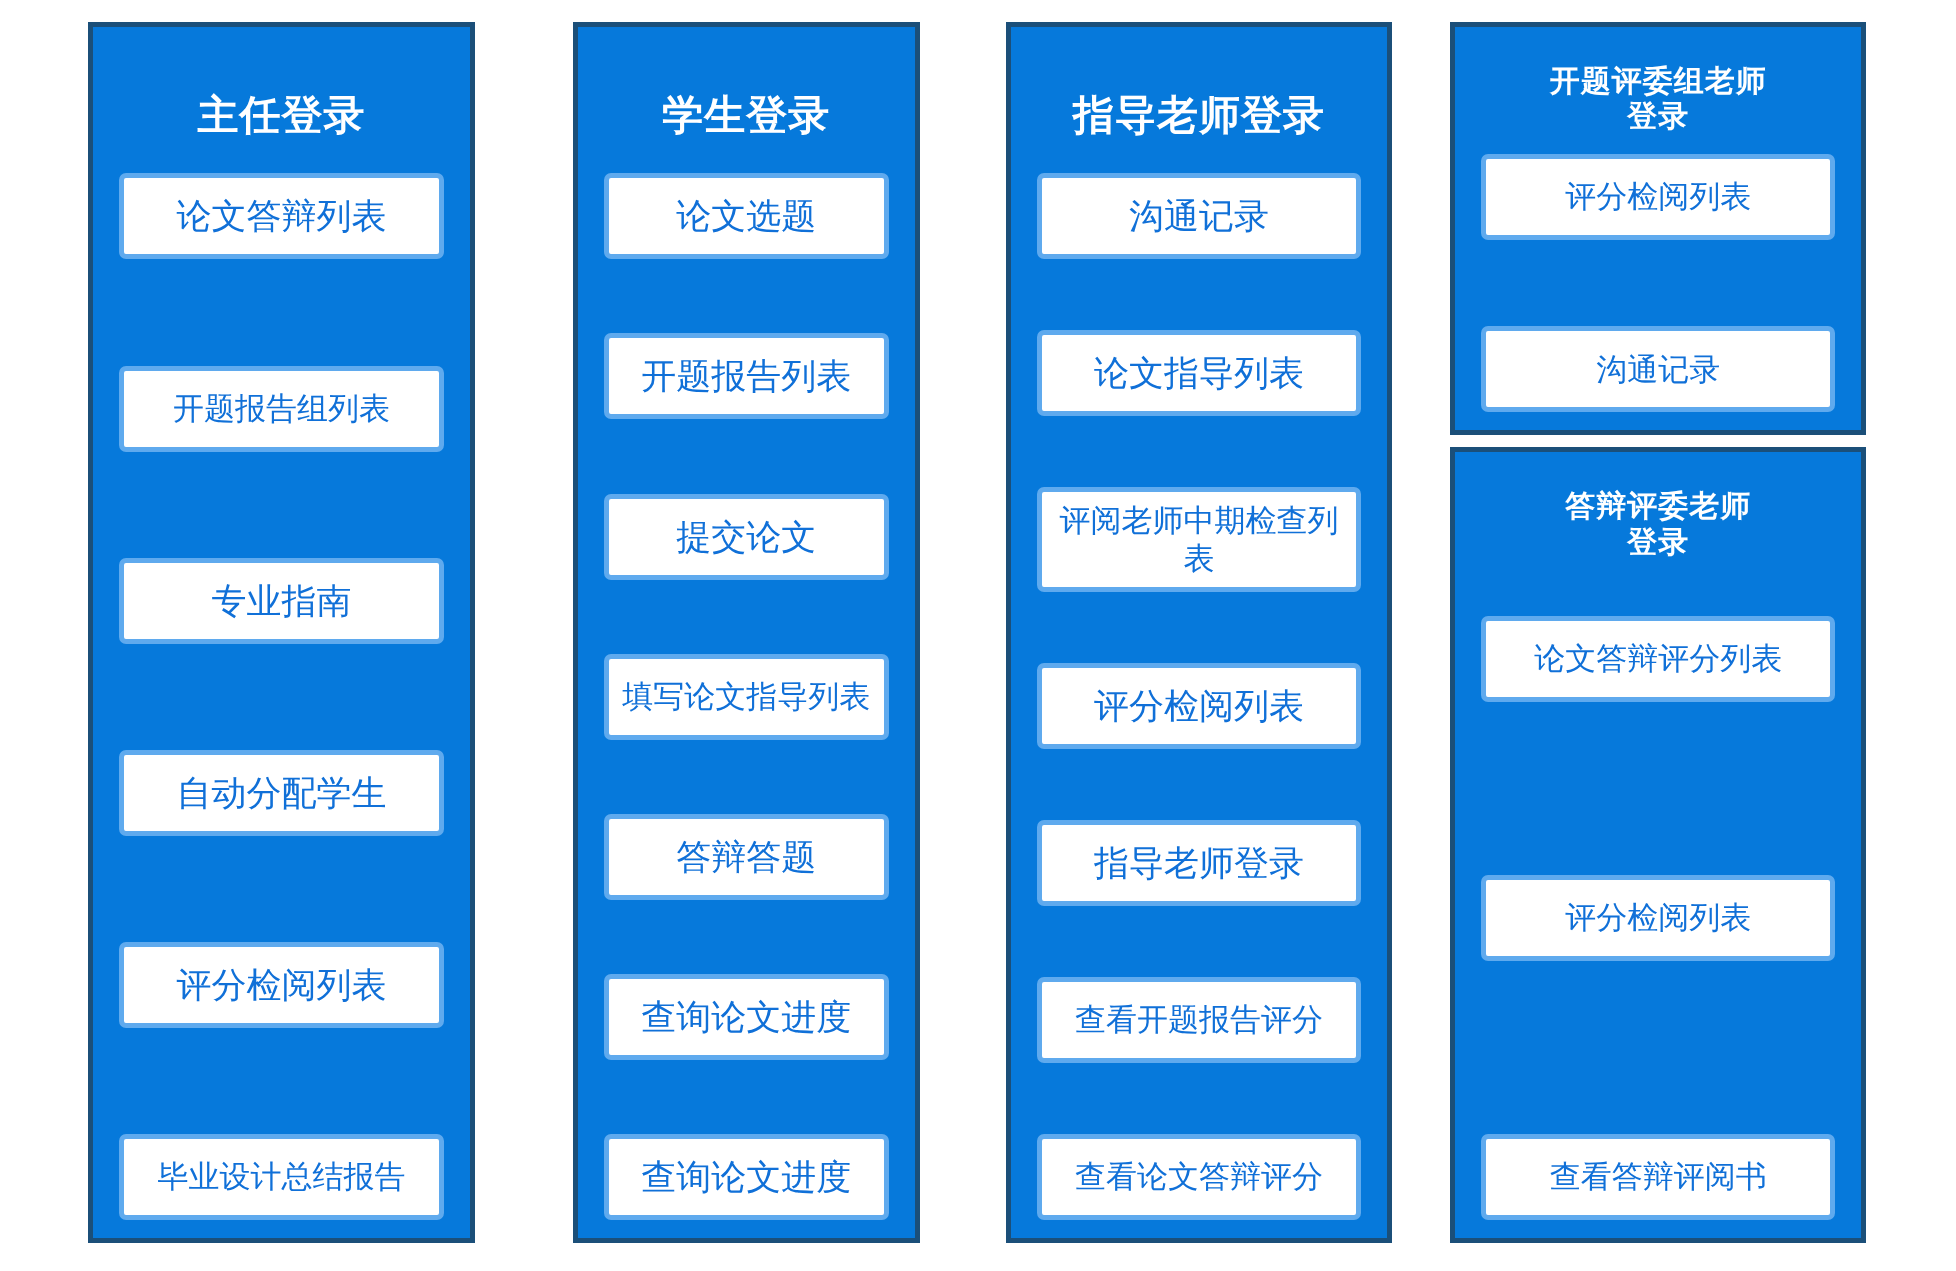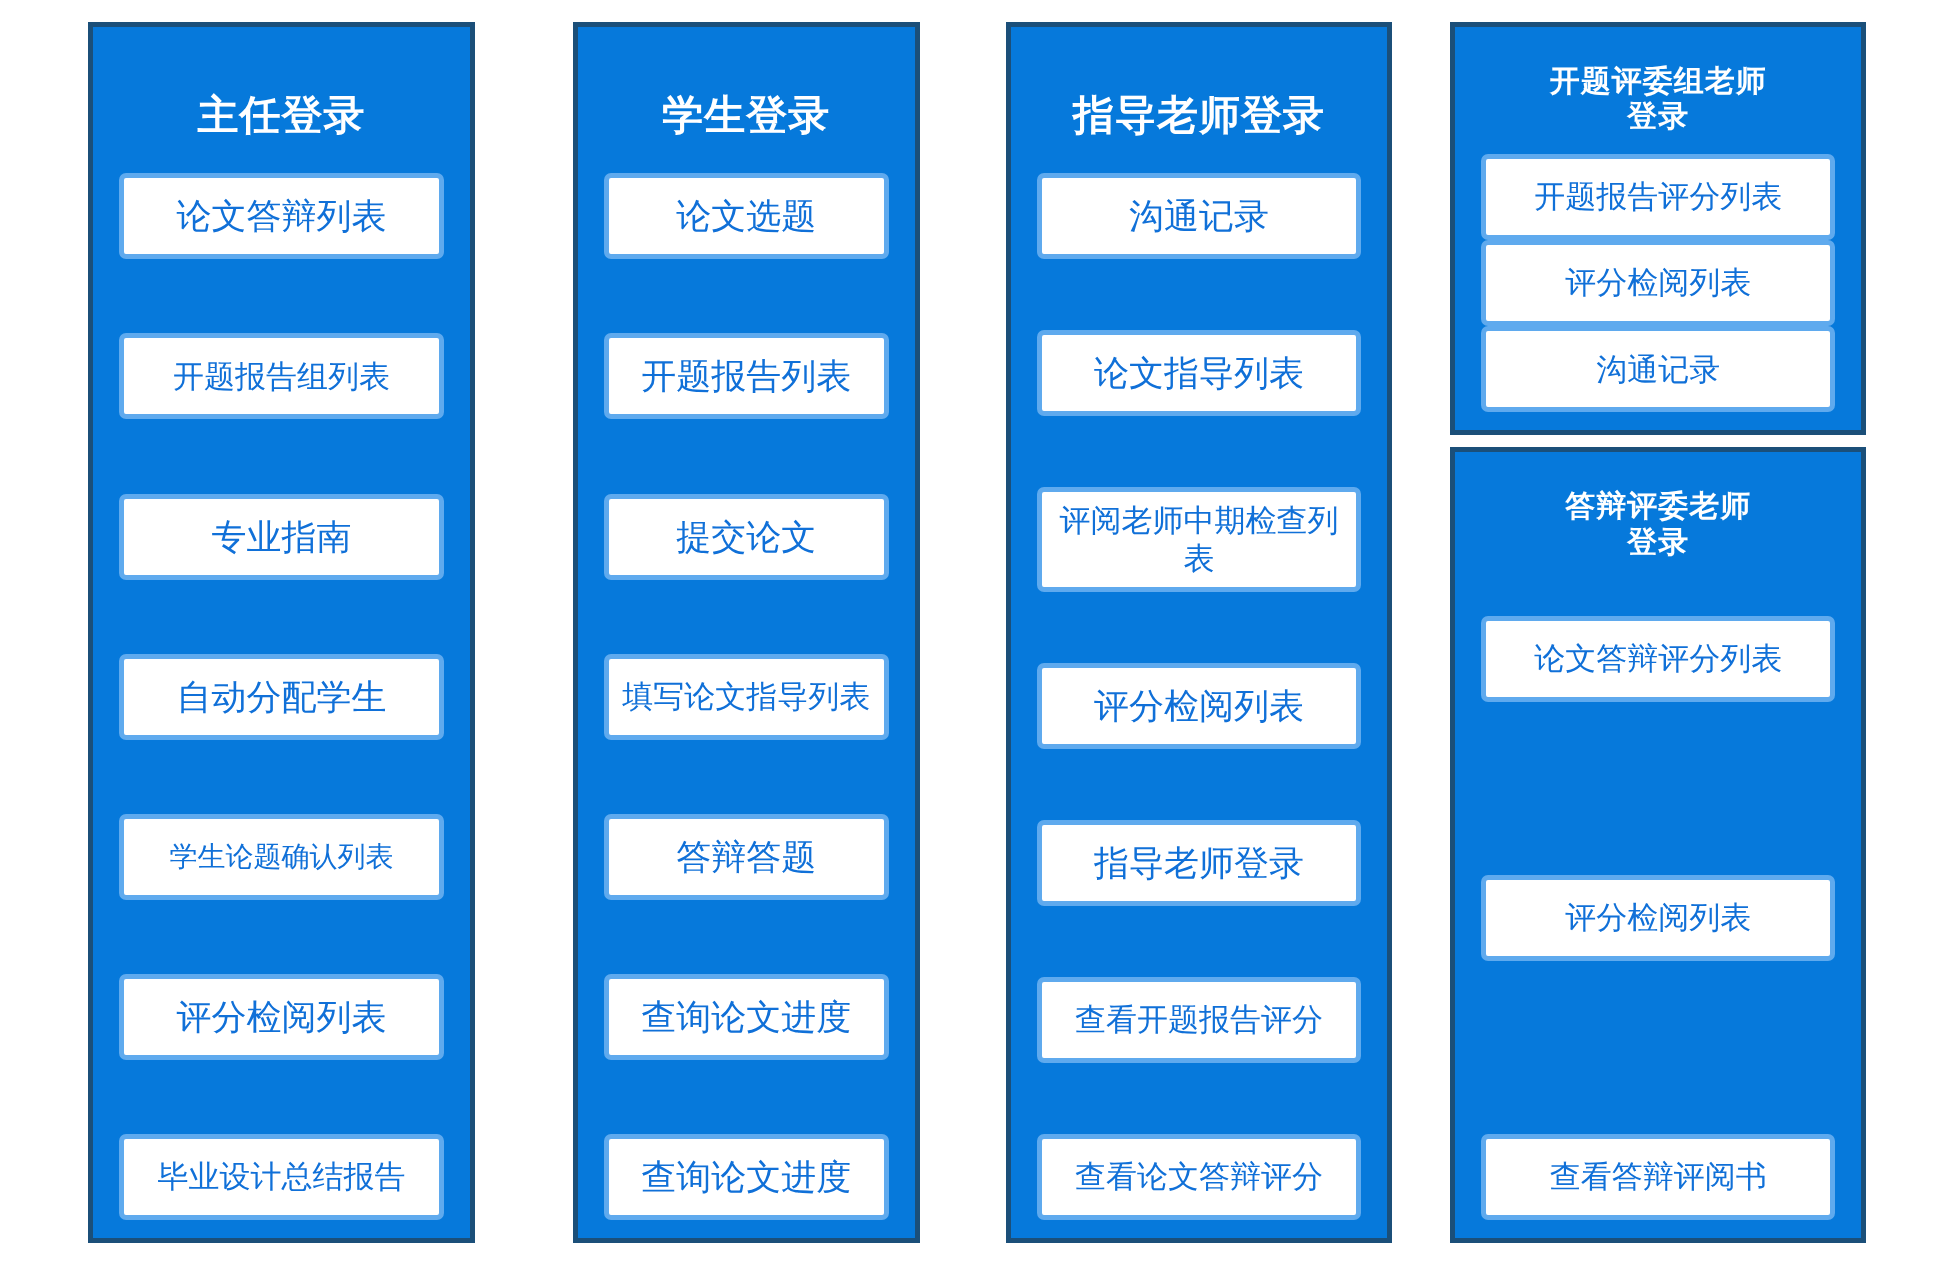--- a/index.html
+++ b/index.html
@@ -103,21 +103,20 @@
 <div class="board">
 
   <div class="column col-1">
     <div class="panel panel-director" style="background: rgb(6, 121, 219); border-color: rgb(27, 79, 121);">
       <div class="panel-title title-xl" style="color: rgb(255, 255, 255);">主任登录</div>
       <div class="items">
         <div class="item fs-lg" style="background: rgb(255, 255, 255); border-color: rgb(95, 170, 238); color: rgb(16, 112, 216);">论文答辩列表</div>
         <div class="item fs-md" style="background: rgb(255, 255, 255); border-color: rgb(95, 170, 238); color: rgb(16, 112, 216);">开题报告组列表</div>
         <div class="item fs-lg" style="background: rgb(255, 255, 255); border-color: rgb(95, 170, 238); color: rgb(16, 112, 216);">专业指南</div>
         <div class="item fs-lg" style="background: rgb(255, 255, 255); border-color: rgb(95, 170, 238); color: rgb(16, 112, 216);">自动分配学生</div>
-        <div class="item fs-sm" style="background: rgb(255, 255, 255); border-color: rgb(95, 170, 238); color: rgb(16, 112, 216);">学生论题确认列表</div>
         <div class="item fs-lg" style="background: rgb(255, 255, 255); border-color: rgb(95, 170, 238); color: rgb(16, 112, 216);">评分检阅列表</div>
         <div class="item fs-md" style="background: rgb(255, 255, 255); border-color: rgb(95, 170, 238); color: rgb(16, 112, 216);">毕业设计总结报告</div>
       </div>
     </div>
   </div>
 
   <div class="column col-2">
     <div class="panel panel-student" style="background: rgb(6, 121, 219); border-color: rgb(27, 79, 121); margin-left: 40px;">
       <div class="panel-title title-xl" style="color: rgb(255, 255, 255);">学生登录</div>
       <div class="items">
@@ -146,21 +145,20 @@
       </div>
     </div>
   </div>
 
   <div class="column col-4">
 
     <div class="panel panel-openreview" style="background: rgb(6, 121, 219); border-color: rgb(27, 79, 121);">
       <div class="panel-title title-md" style="color: rgb(255, 255, 255);">开题评委组老师
 登录</div>
       <div class="items">
-        <div class="item fs-md" style="background: rgb(255, 255, 255); border-color: rgb(95, 170, 238); color: rgb(16, 112, 216);">开题报告评分列表</div>
         <div class="item fs-md" style="background: rgb(255, 255, 255); border-color: rgb(95, 170, 238); color: rgb(16, 112, 216);">评分检阅列表</div>
         <div class="item fs-md" style="background: rgb(255, 255, 255); border-color: rgb(95, 170, 238); color: rgb(16, 112, 216);">沟通记录</div>
       </div>
     </div>
 
     <div class="panel panel-defense" style="background: rgb(6, 121, 219); border-color: rgb(27, 79, 121); gap: 37px;">
       <div class="panel-title title-md" style="color: rgb(255, 255, 255);">答辩评委老师
 登录</div>
       <div class="items">
         <div class="item fs-md" style="background: rgb(255, 255, 255); border-color: rgb(95, 170, 238); color: rgb(16, 112, 216);">论文答辩评分列表</div>

